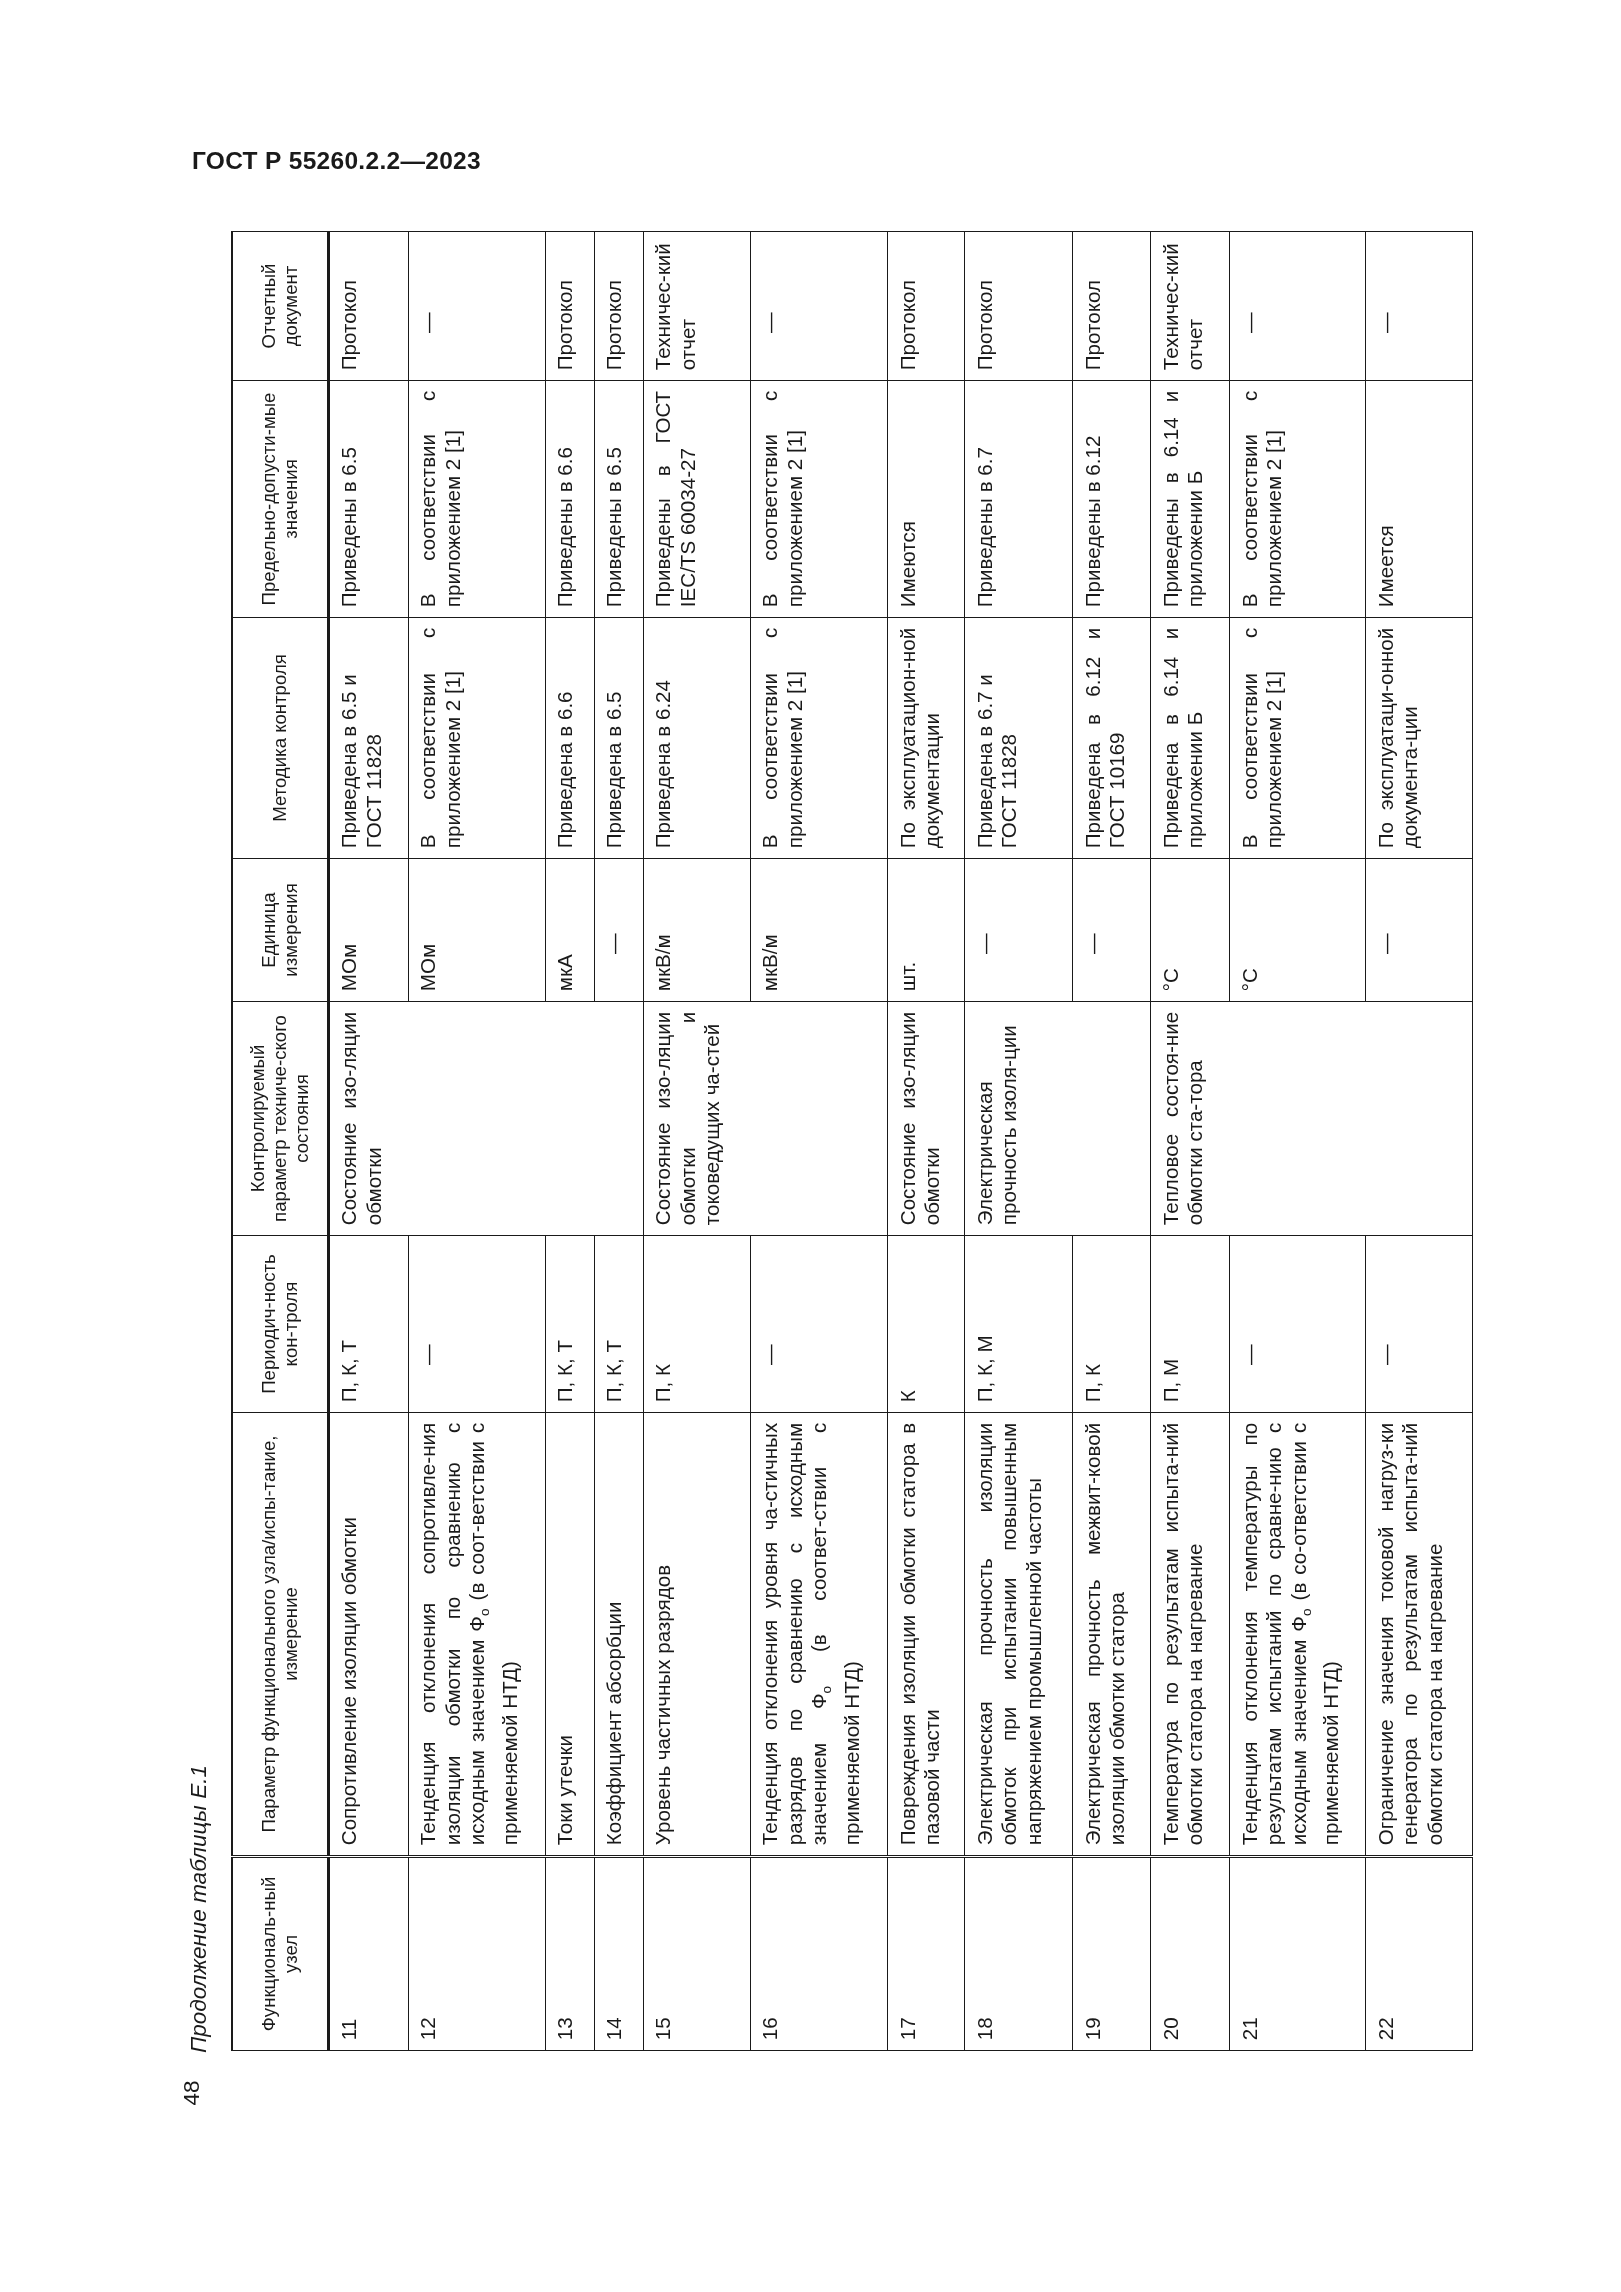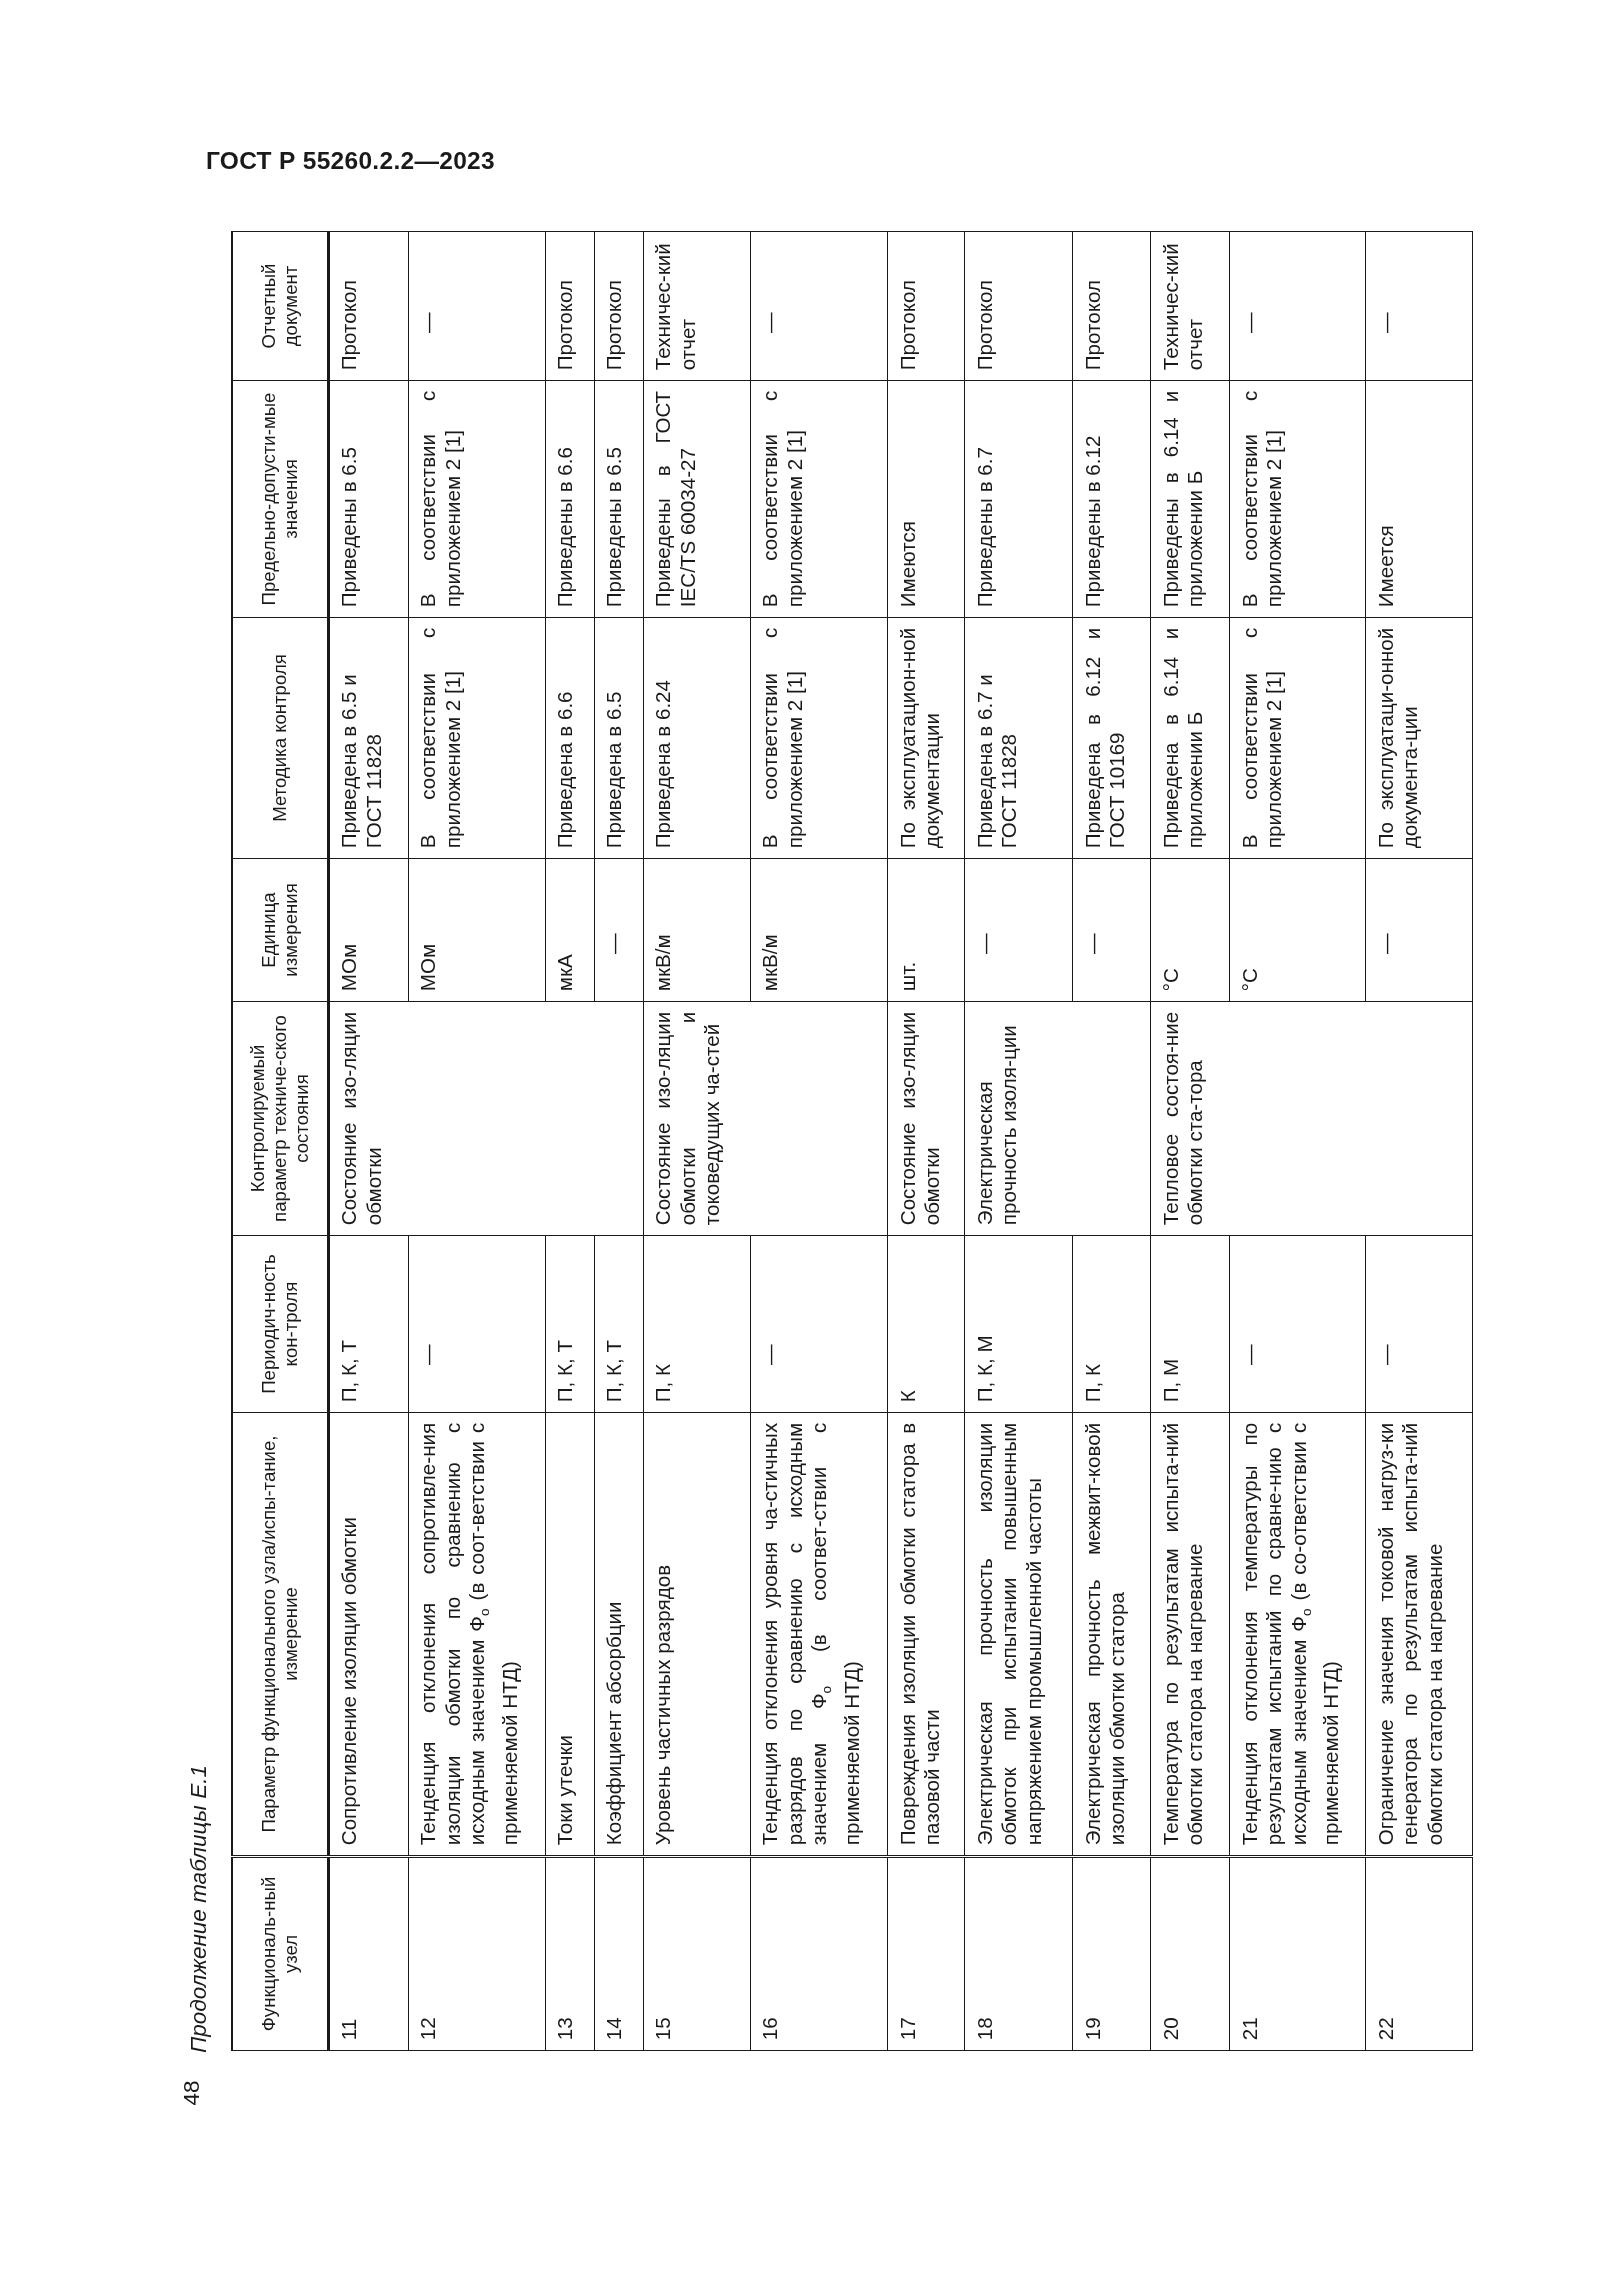--- a/index.html
+++ b/index.html
@@ -1,17 +1,17 @@
 <!DOCTYPE html>
 <html><head>
 <meta charset="utf-8">
 <style>
   html, body { margin: 0; padding: 0; background: #ffffff; }
   body { width: 1621px; height: 2293px; position: relative; overflow: hidden; font-family: "Liberation Sans", "DejaVu Sans", sans-serif; color: #1a1a1a; }
-  .doc-title { position: absolute; left: 206px; top: 147px; font-size: 24.5px; font-weight: bold; letter-spacing: 0.3px; }
+  .doc-title { position: absolute; left: 192px; top: 147px; font-size: 24.5px; font-weight: bold; letter-spacing: 0.3px; }
   .caption { position: absolute; left: 186px; top: 2053px; transform-origin: 0 0; transform: rotate(-90deg); font-style: italic; font-size: 22.5px; white-space: nowrap; }
   .page-num { position: absolute; left: 179px; top: 2078px; font-size: 22.5px; transform-origin: 0 0; transform: rotate(-90deg) translate(-27.4px, 0); }
   .table-wrap { position: absolute; left: 231px; top: 2051px; width: 1820px; height: 1242px; transform-origin: 0 0; transform: rotate(-90deg); }
   table { border-collapse: collapse; width: 1820px; height: 1242px; table-layout: fixed; font-size: 20.6px; line-height: 24.5px; }
   td, th { border: 1.5px solid #1a1a1a; vertical-align: top; padding: 7.8px 9.8px 3.9px 9.8px; text-align: left; font-weight: normal; overflow: hidden; }
   th { text-align: center; vertical-align: middle; font-size: 18.6px; line-height: 21.6px; padding: 3.9px 7.8px; border-bottom: 3.9px solid #1a1a1a; }
   .thick-top th { border-top: 2.9px solid #1a1a1a; }
   .c-node { border-right: 3.9px double #1a1a1a; }
   .dash { text-align: left; padding-left: 47px; }
   .just { text-align: justify; }

